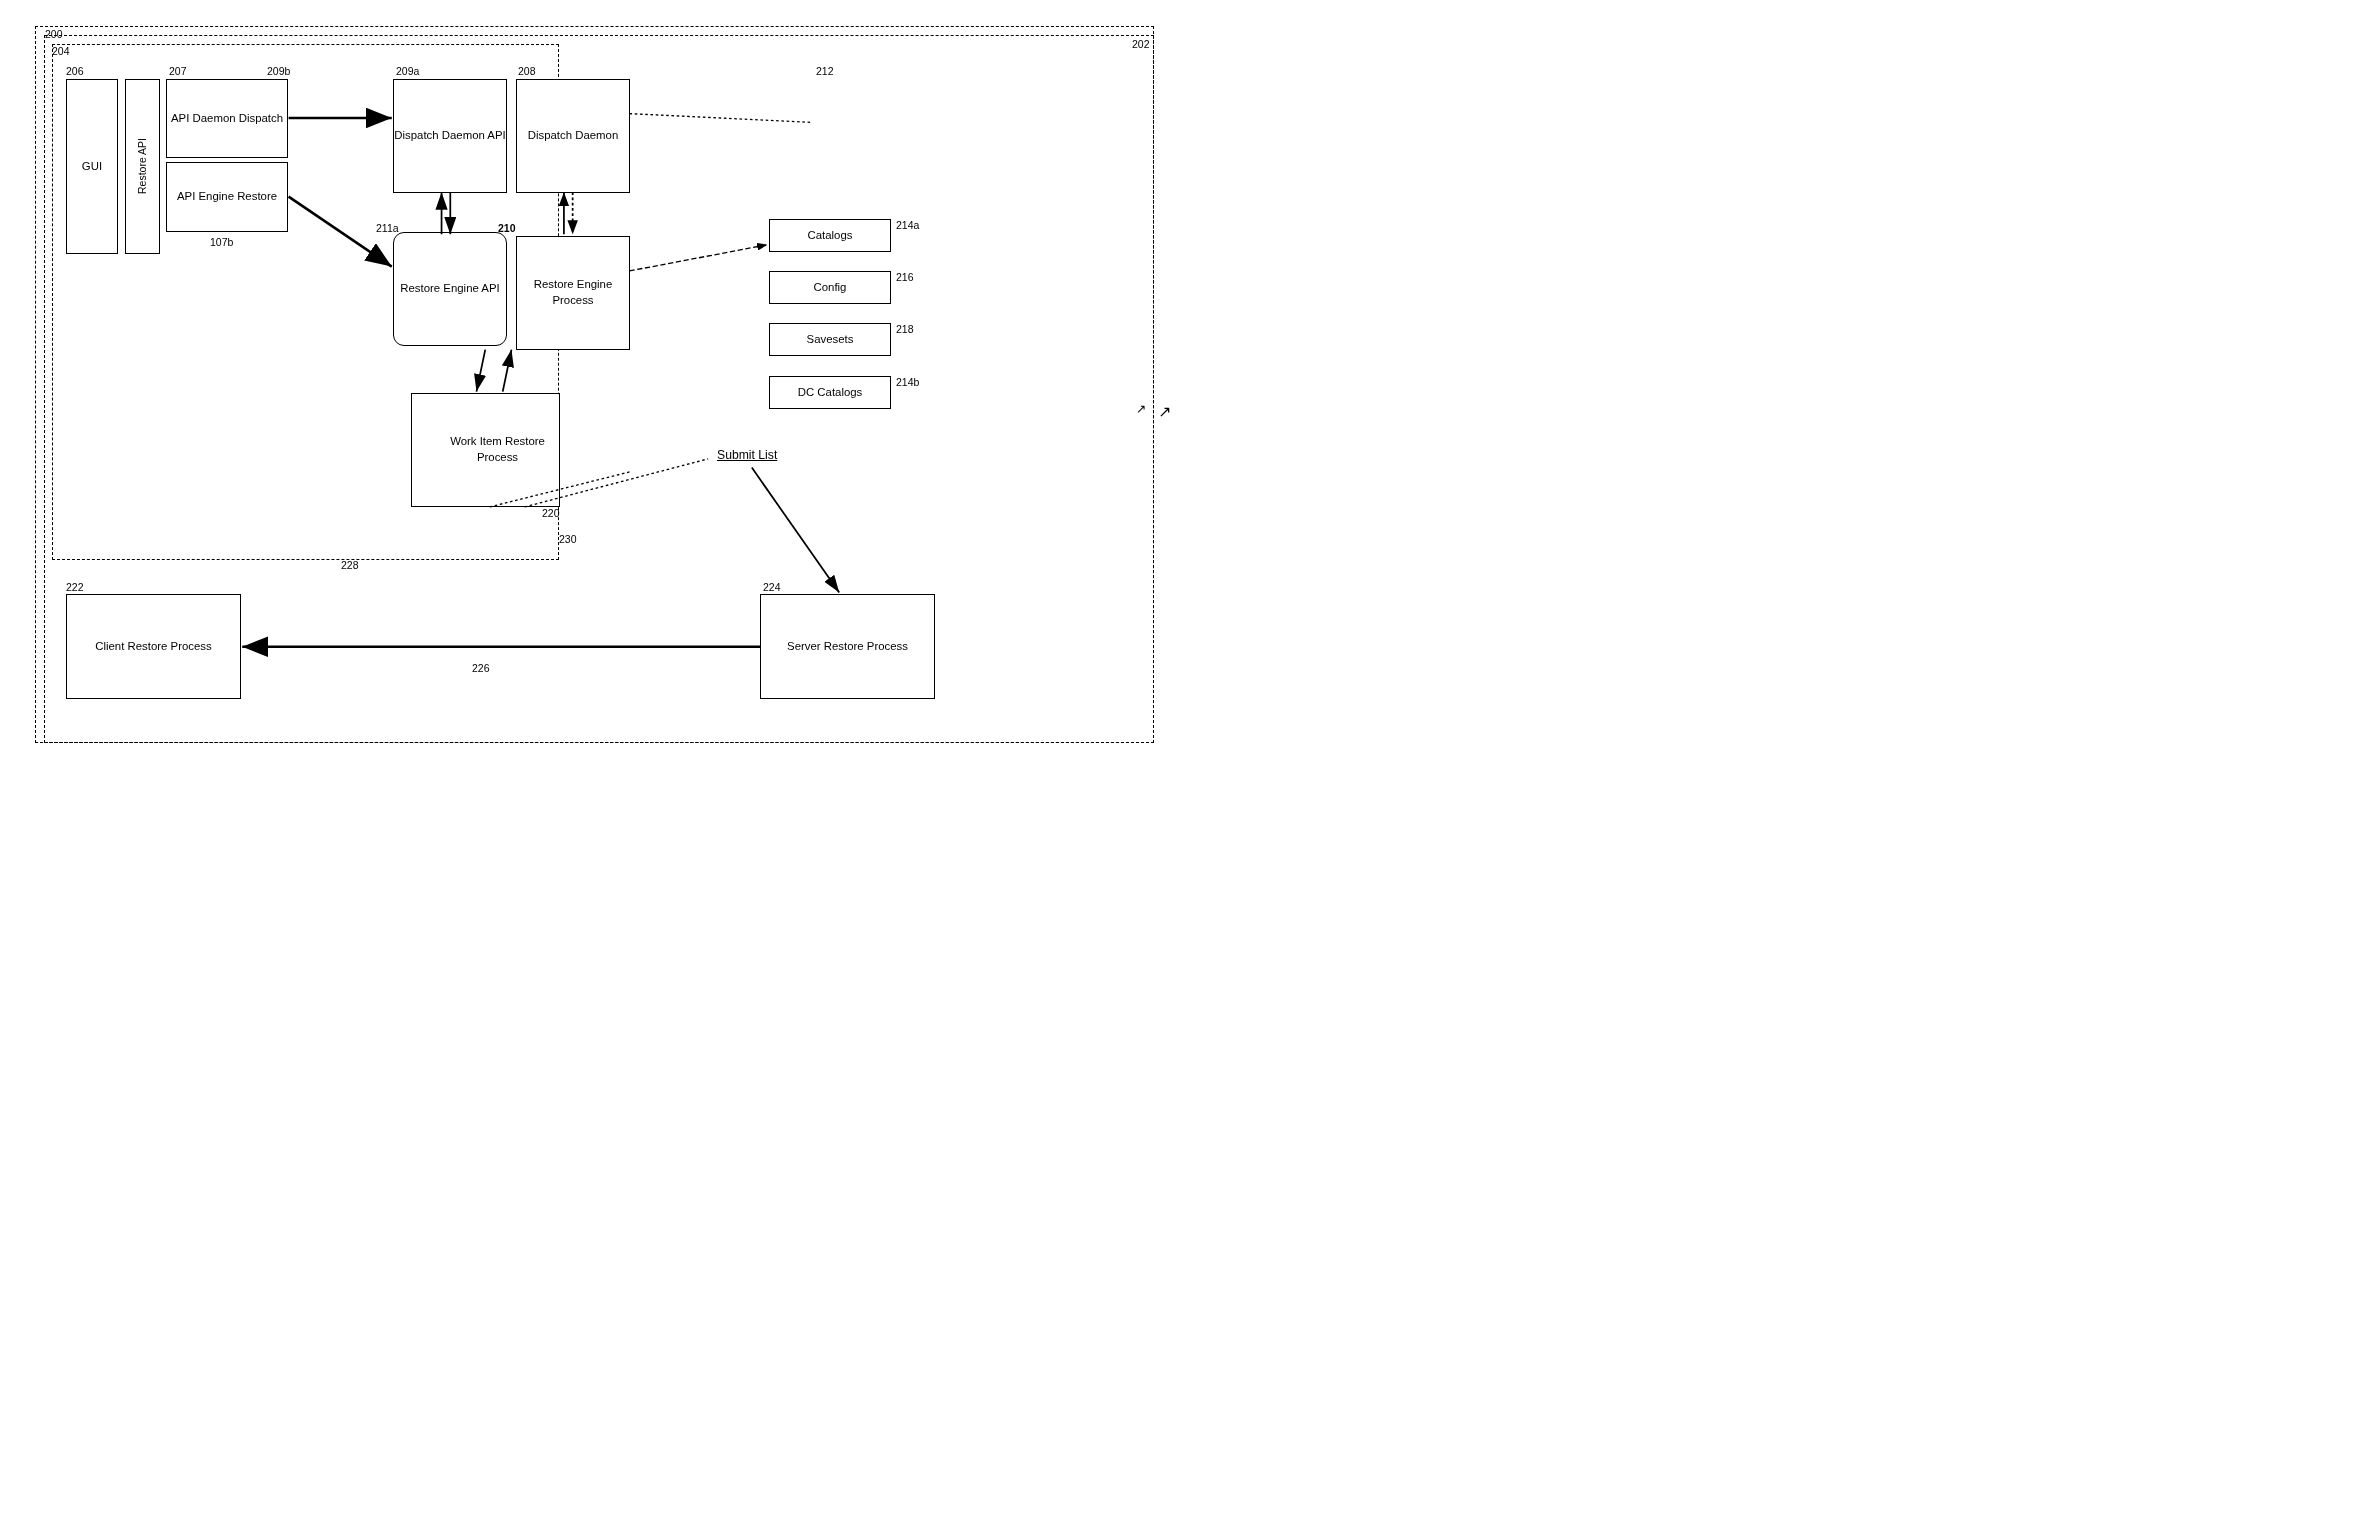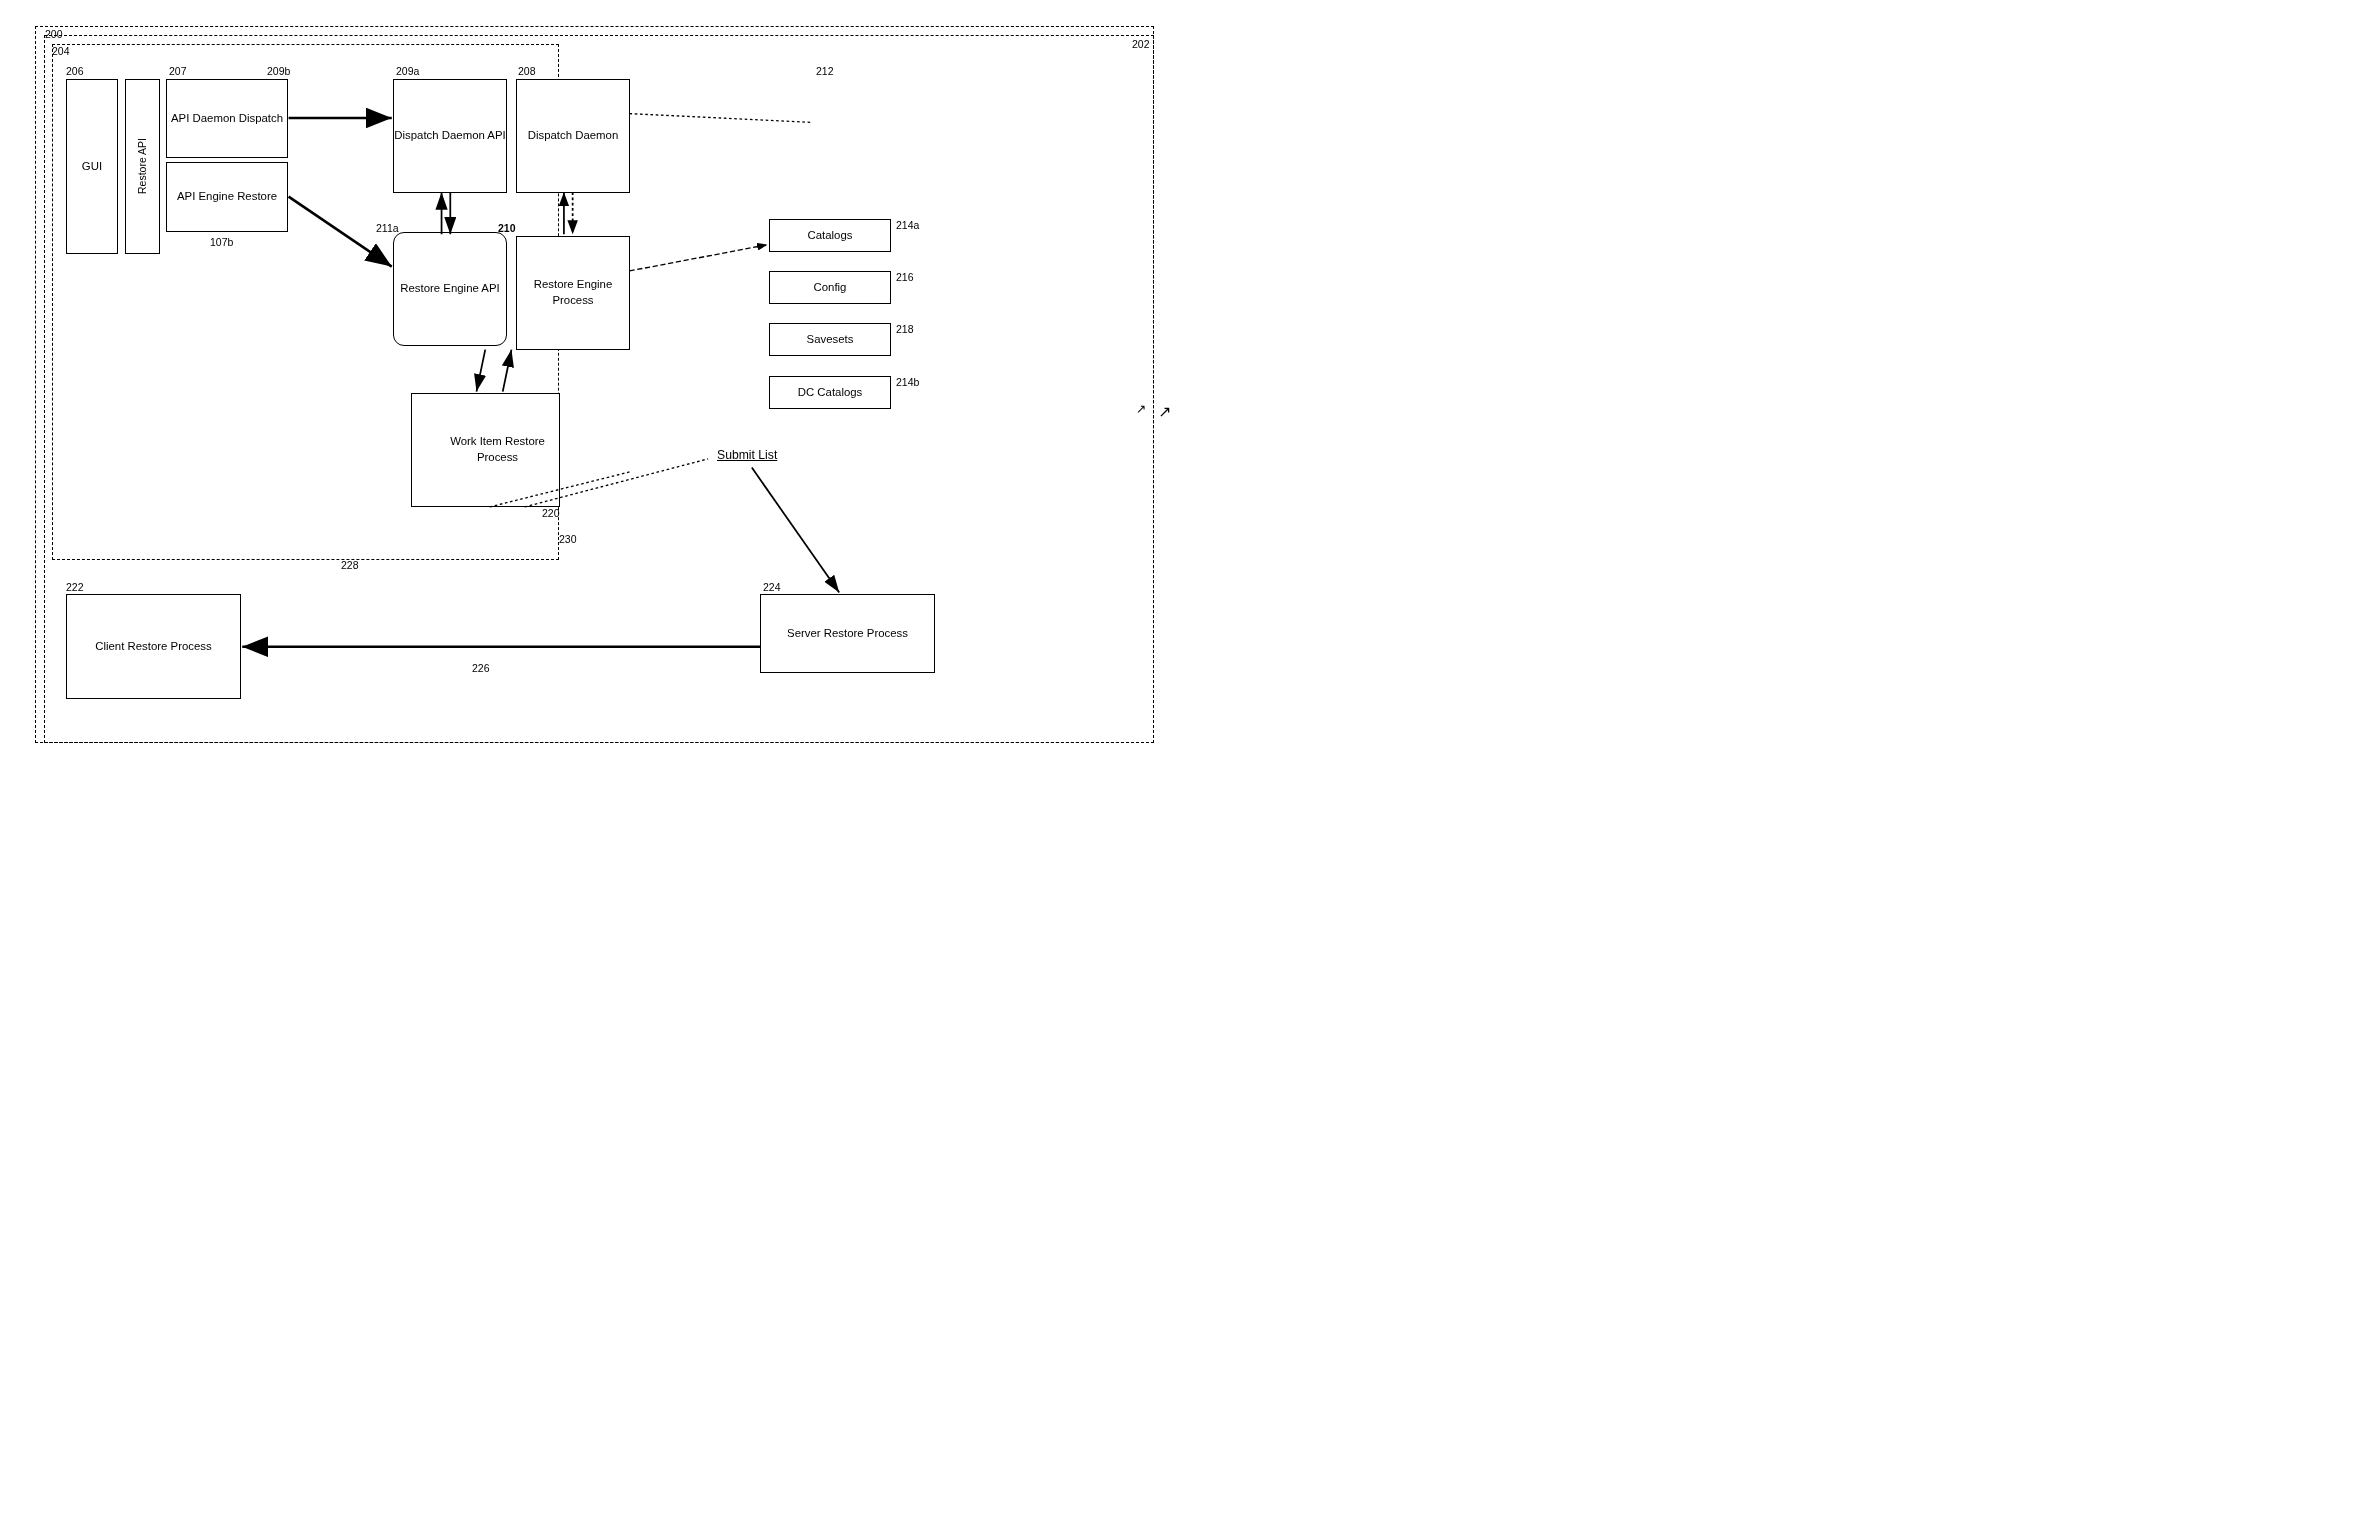--- a/index.html
+++ b/index.html
@@ -189,21 +189,21 @@
     <span style="text-decoration: underline; font-size:12.2px;">Submit List</span>
   </div>
 
   
   <div class="solid-box" style="left:66px; top:594px; width:175px; height:105px;">
     <span>Client Restore Process</span>
   </div>
   <span class="label" style="left:66px; top:581px;">222</span>
 
   
-  <div class="solid-box" style="left:760px; top:594px; width:175px; height:79px;justify-content:center;">
+  <div class="solid-box" style="left:760px; top:594px; width:175px; height:105px;justify-content:center;">
     <span>Server Restore Process</span>
   </div>
   <span class="label" style="left:763px; top:581px;">224</span>
 
   
   <svg class="arrows" viewBox="0 0 1360 881" width="1189" height="770">
     <defs>
       <marker id="arrowhead" markerWidth="10" markerHeight="7" refX="10" refY="3.5" orient="auto">
         <polygon points="0 0, 10 3.5, 0 7" fill="#000"></polygon>
       </marker>

